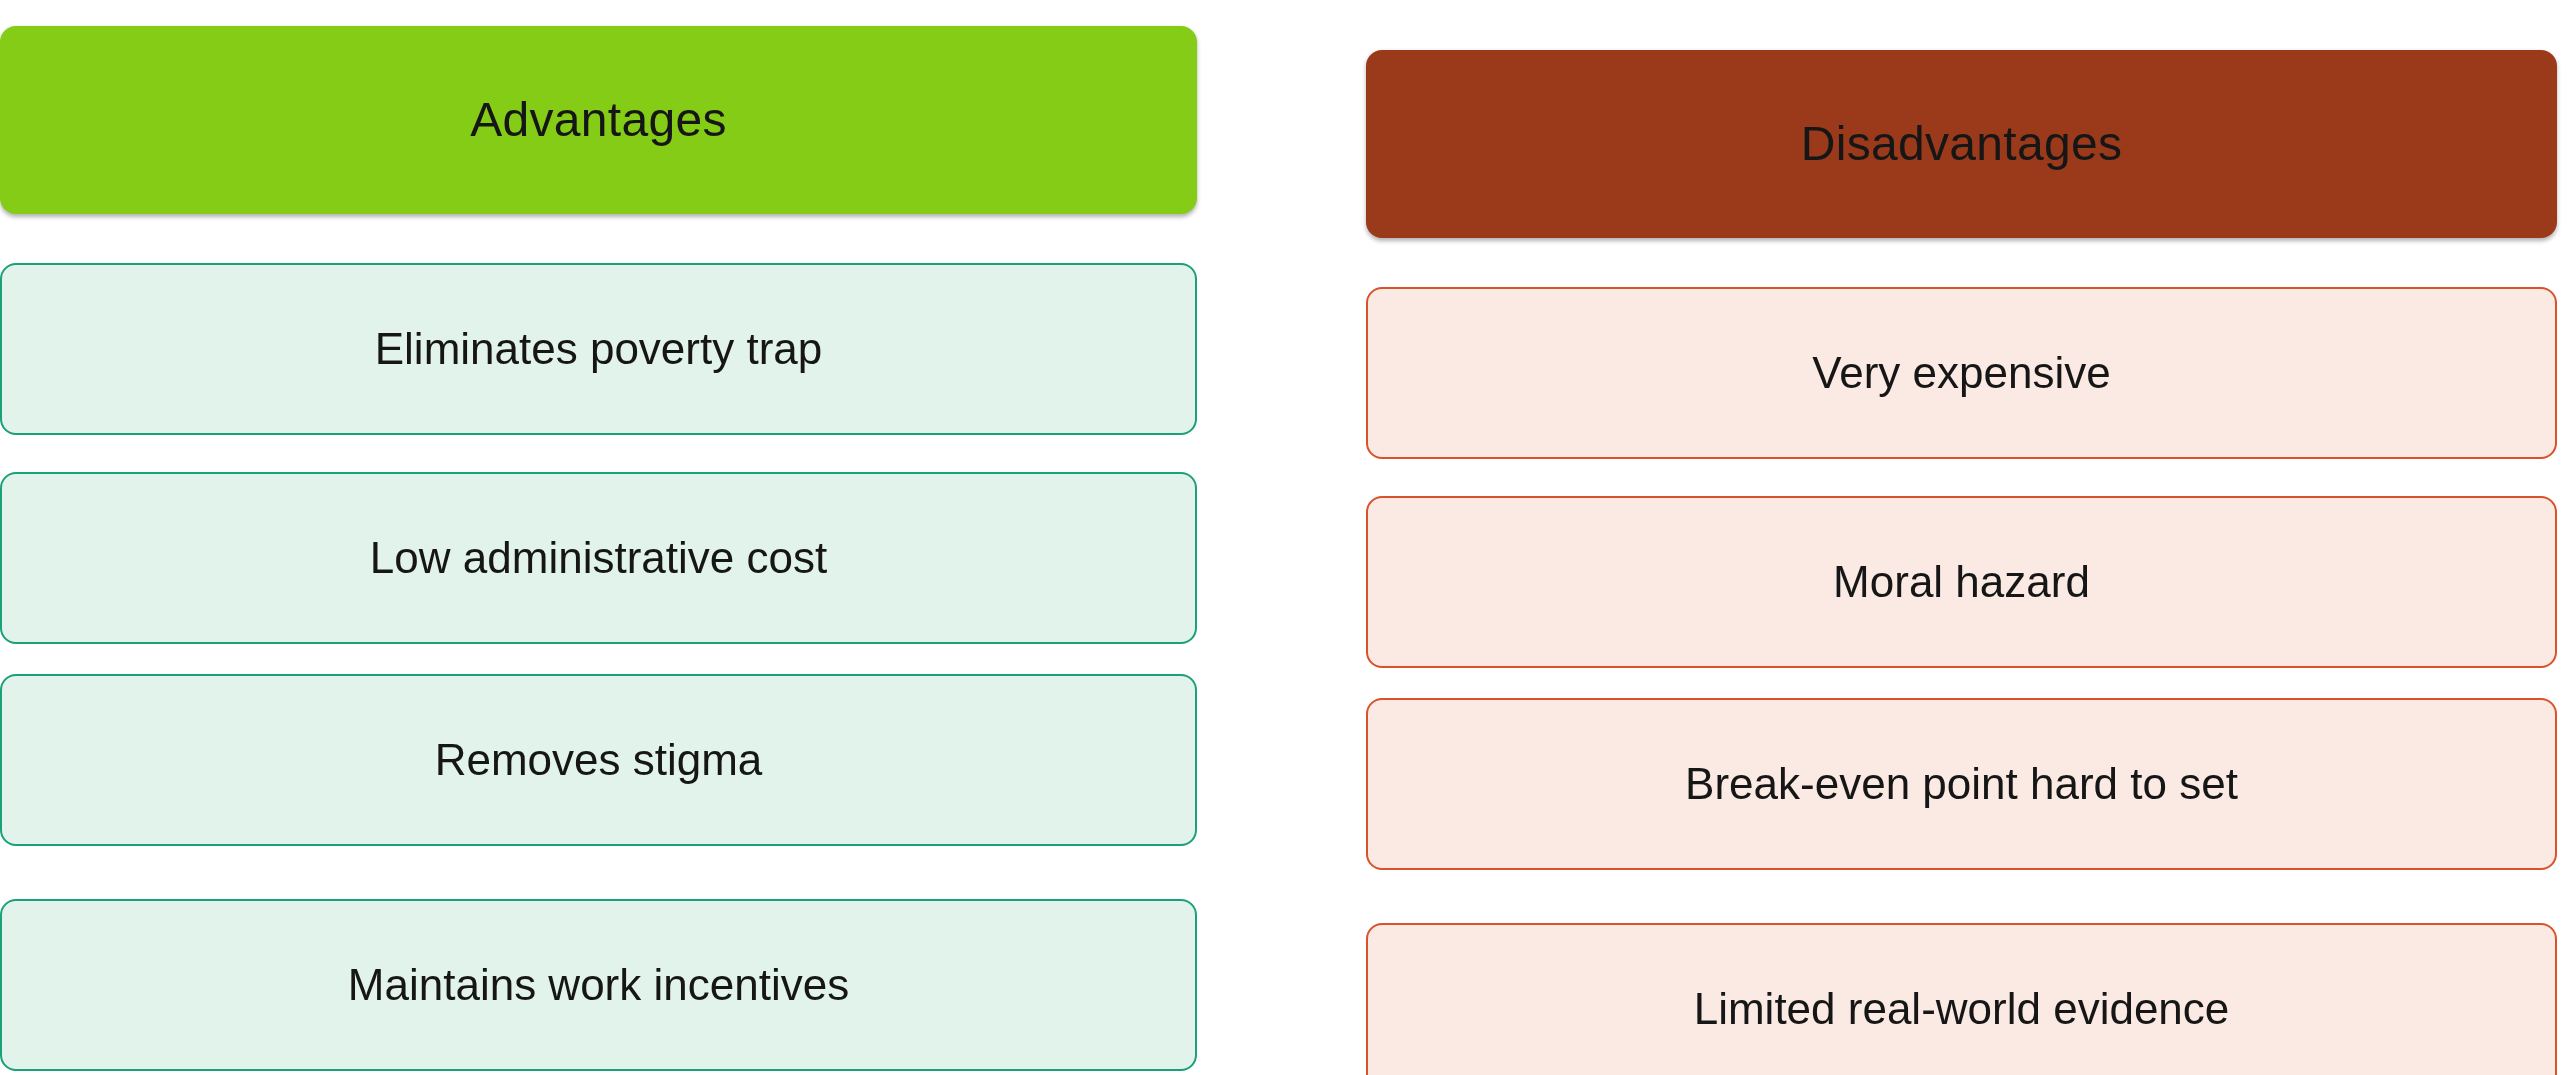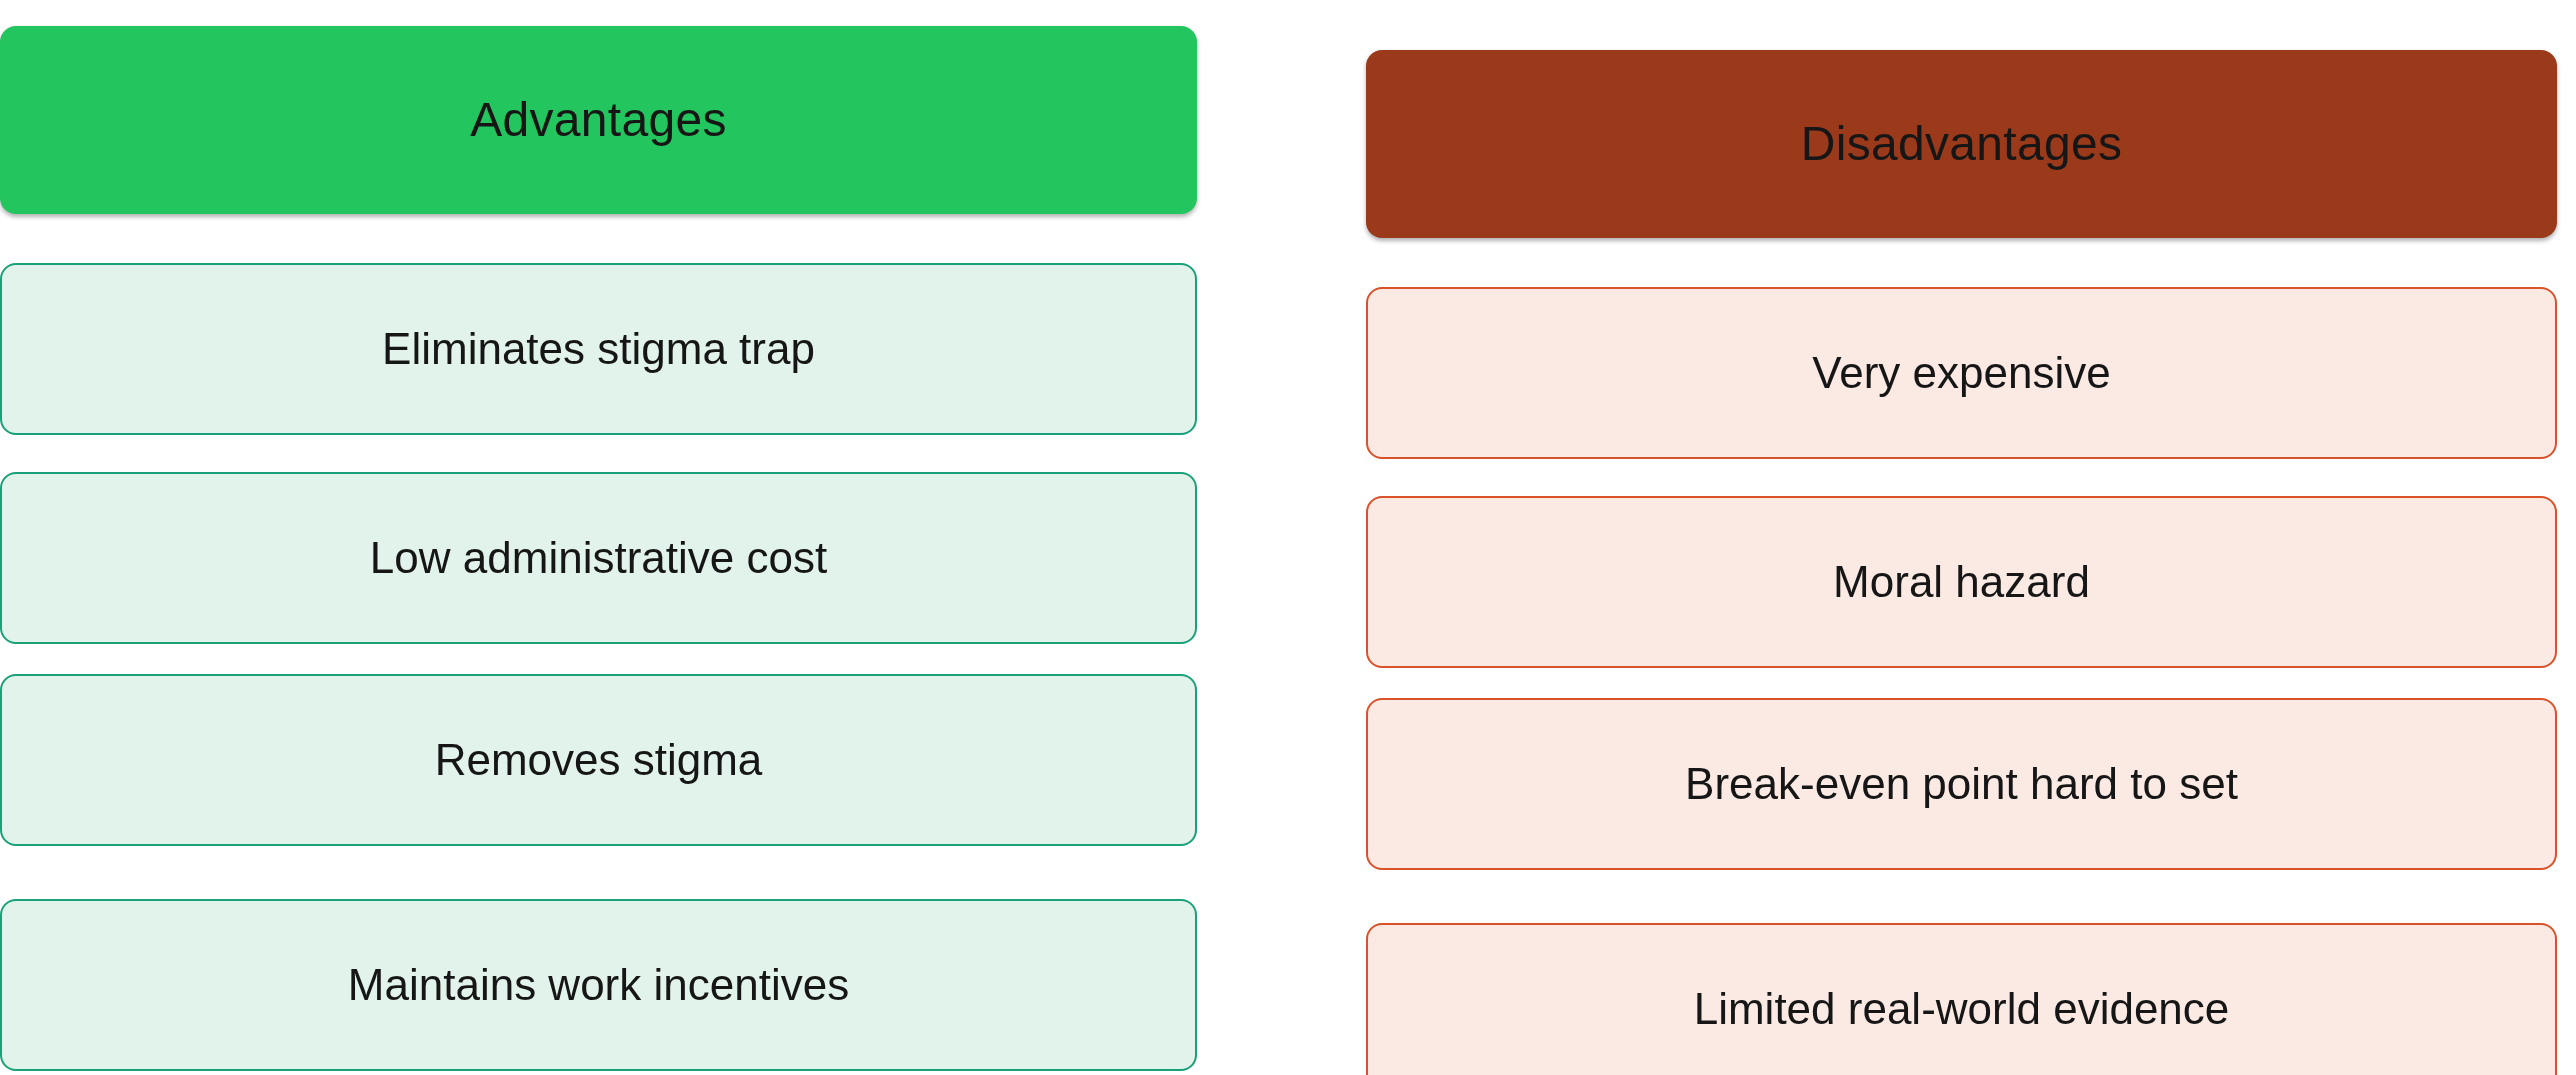--- a/index.html
+++ b/index.html
@@ -45,21 +45,21 @@
     left: 0;
     width: 100%;
     height: 188px;
     box-sizing: border-box;
     border-radius: 16px;
     display: flex;
     align-items: center;
     justify-content: center;
     box-shadow: 0 2.7px 4.7px rgba(0, 0, 0, 0.30);
   }
-  .header-card.pros-head { background: #22c55e; }
+  .header-card.pros-head { background: #84cc16; }
   .header-card.cons-head { background: #9A3A1B; }
 
   .header-title {
     font-size: 48px;
     font-weight: 400;
     line-height: 1;
     color: #161616;
     letter-spacing: 0.3px;
     text-align: center;
     white-space: nowrap;
@@ -108,21 +108,21 @@
 
 <div id="board">
 
   <div class="column pros">
 
     <div class="header-card pros-head">
       <div class="header-title">Advantages</div>
     </div>
 
     <div class="item-card pros-item row-0">
-      <div class="item-label">Eliminates stigma trap</div>
+      <div class="item-label">Eliminates poverty trap</div>
     </div>
 
     <div class="item-card pros-item row-1">
       <div class="item-label">Low administrative cost</div>
     </div>
 
     <div class="item-card pros-item row-2">
       <div class="item-label">Removes stigma</div>
     </div>
 

